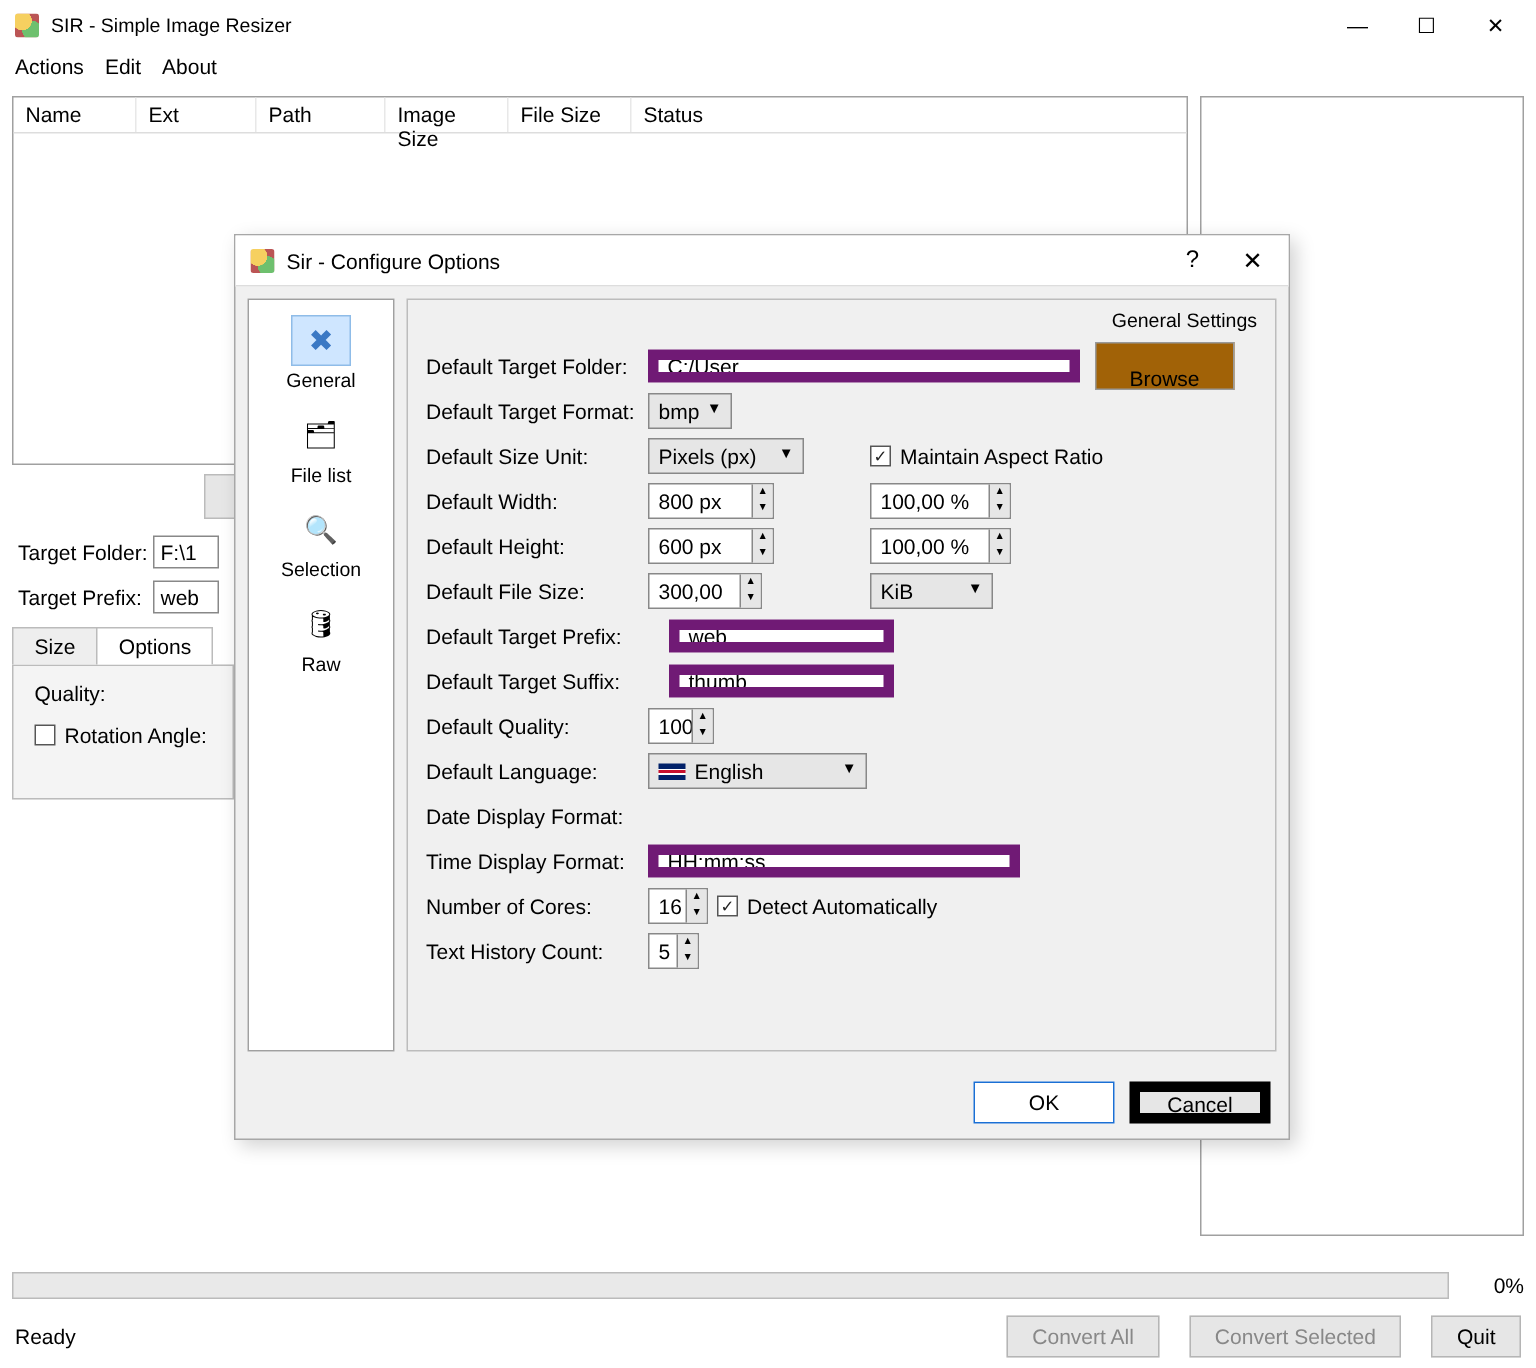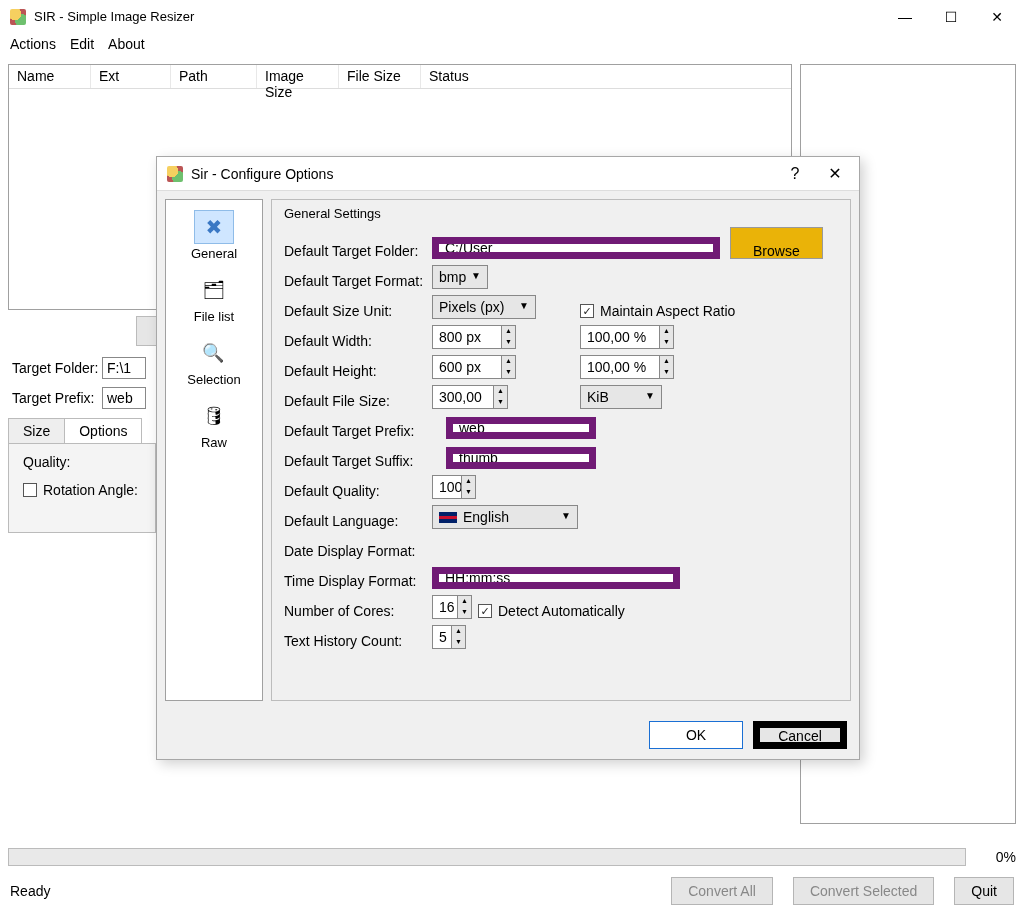--- a/index.html
+++ b/index.html
@@ -231,24 +231,25 @@
 .settings-group {
   flex: 1;
   border: 1px solid #bcbcbc;
   background: #f0f0f0;
   padding: 6px 12px 12px 12px;
   height: 502px;
 }
 .group-title {
   font-size: 13px;
   margin-bottom: 8px;
+  text-align: right;
 }
 .srow {
   display: flex;
-  align-items: flex-end;
+  align-items: center;
   height: 30px;
   font-size: 14px;
 }
 .srow .lbl { width: 148px; }
 .srow input[type=text] {
   height: 22px;
   border: 7px solid #701a75;
   padding: 0 6px;
   font-size: 14px;
   background: #fff;
@@ -289,21 +290,21 @@
   display: inline-flex; align-items: center; gap: 6px;
 }
 .check .box {
   width: 14px; height: 14px; border: 1px solid #555; background: #fff;
   display: inline-flex; align-items: center; justify-content: center;
   font-size: 11px; color: #222;
 }
 .browse-btn {
   height: 26px;
   padding: 15px 22px;
-  background: #eab308;
+  background: #a16207;
   border: 1px solid #999;
   margin-left: 10px;
   font-size: 14px;
 }
 .flag {
   display: inline-block;
   width: 18px; height: 11px;
   background: linear-gradient(to bottom,
     #012169 0 33%, #fff 33% 40%, #c8102e 40% 60%, #fff 60% 67%, #012169 67% 100%);
   margin-right: 6px;

